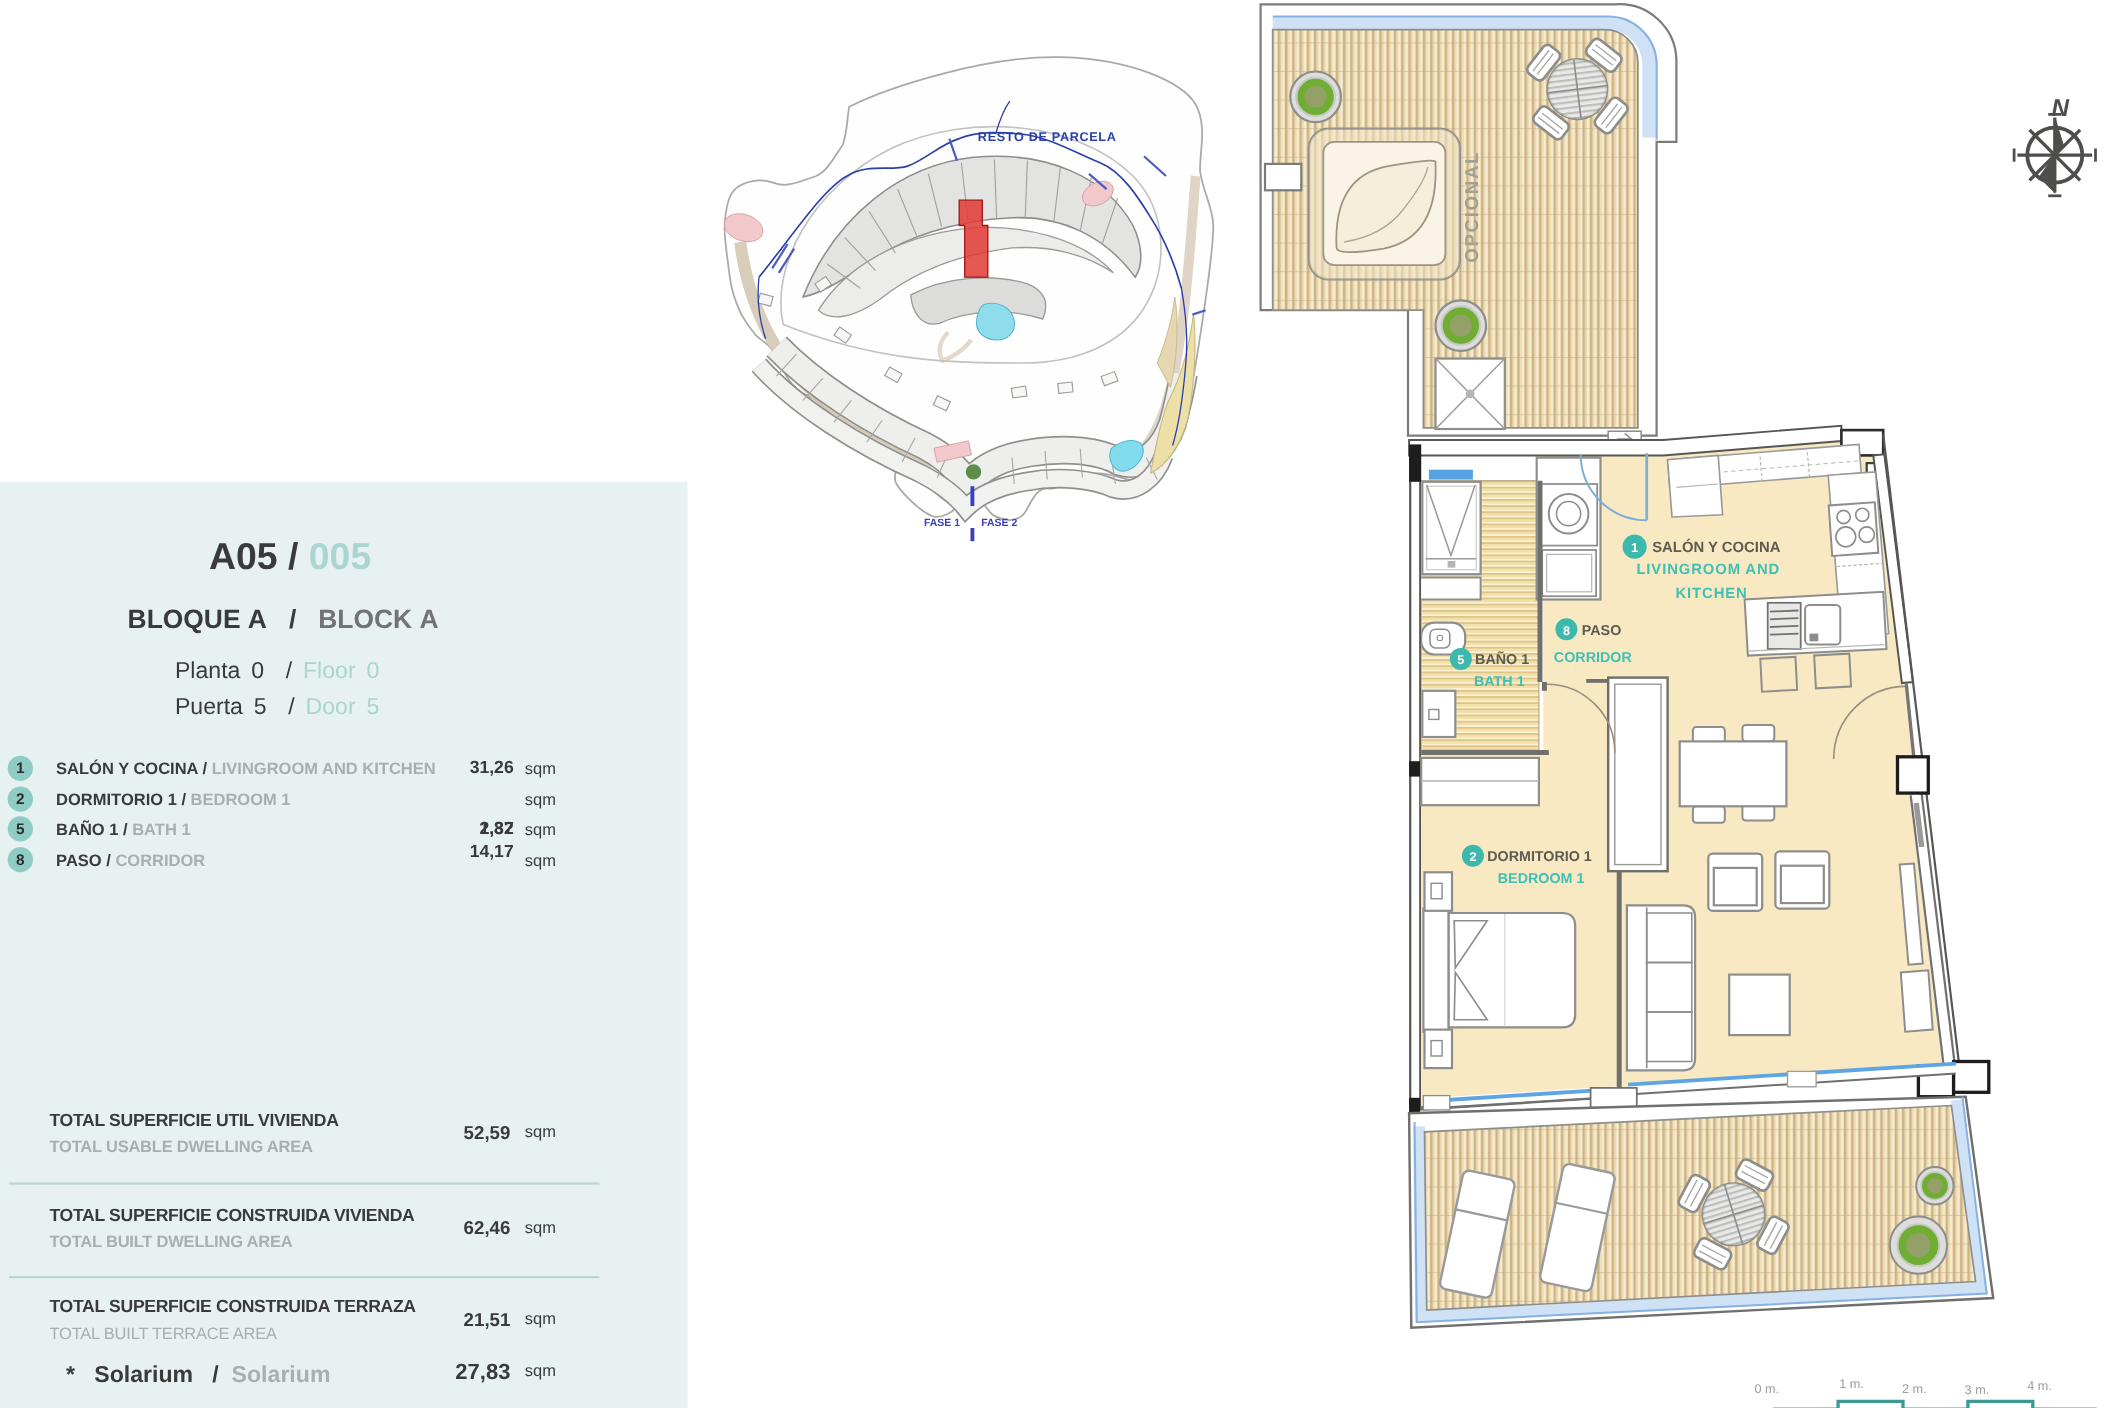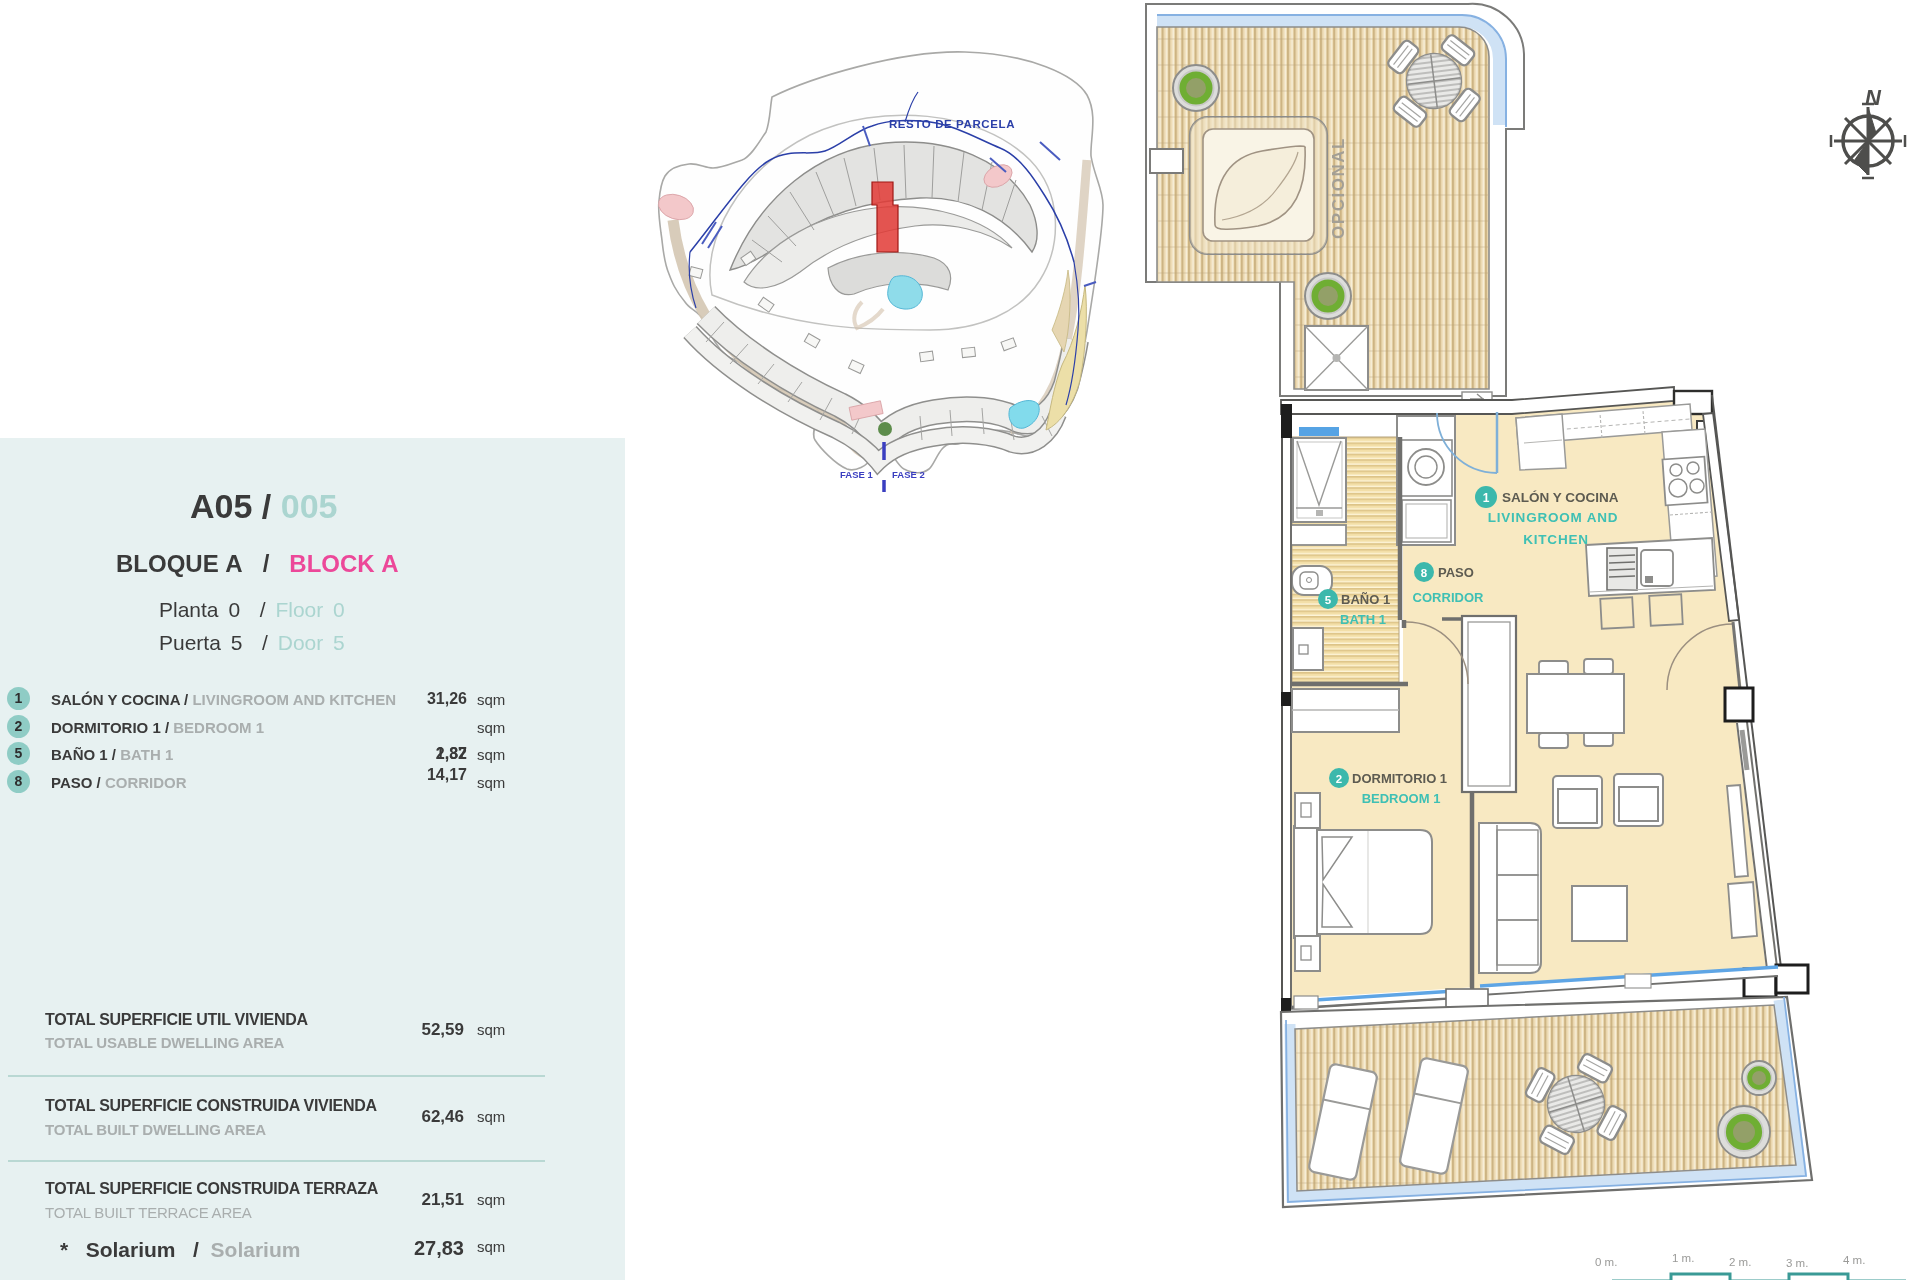--- a/index.html
+++ b/index.html
@@ -1,21 +1,21 @@
 <!DOCTYPE html>
 <html><head>
 <meta charset="utf-8">
 <style>
   html,body{margin:0;padding:0;}
   body{font-family:"Liberation Sans", sans-serif;}
   #canvas{position:relative;width:1920px;height:1280px;background:#ffffff;overflow:hidden;}
   .abs{position:absolute;}
   .dk{color:#3a3a3a;}
   .gy{color:#a9aeae;}
-  .tl{color:#ec4899;}
+  .tl{color:#737373;}
 </style>
 </head>
 <body>
 <div id="canvas">
 
   <div class="abs" style="left:0;top:438px;width:625px;height:842px;background:#e7f1f1;"></div>
 
   <div class="abs dk" style="left:190px;top:487px;font-size:34px;font-weight:bold;">A05 / <span style="color:#abd5d0;">005</span></div>
 
   <div class="abs dk" style="left:116px;top:550px;font-size:24px;font-weight:bold;">BLOQUE&nbsp;A&nbsp;&nbsp; /&nbsp;&nbsp; <span class="tl">BLOCK&nbsp;A</span></div>

